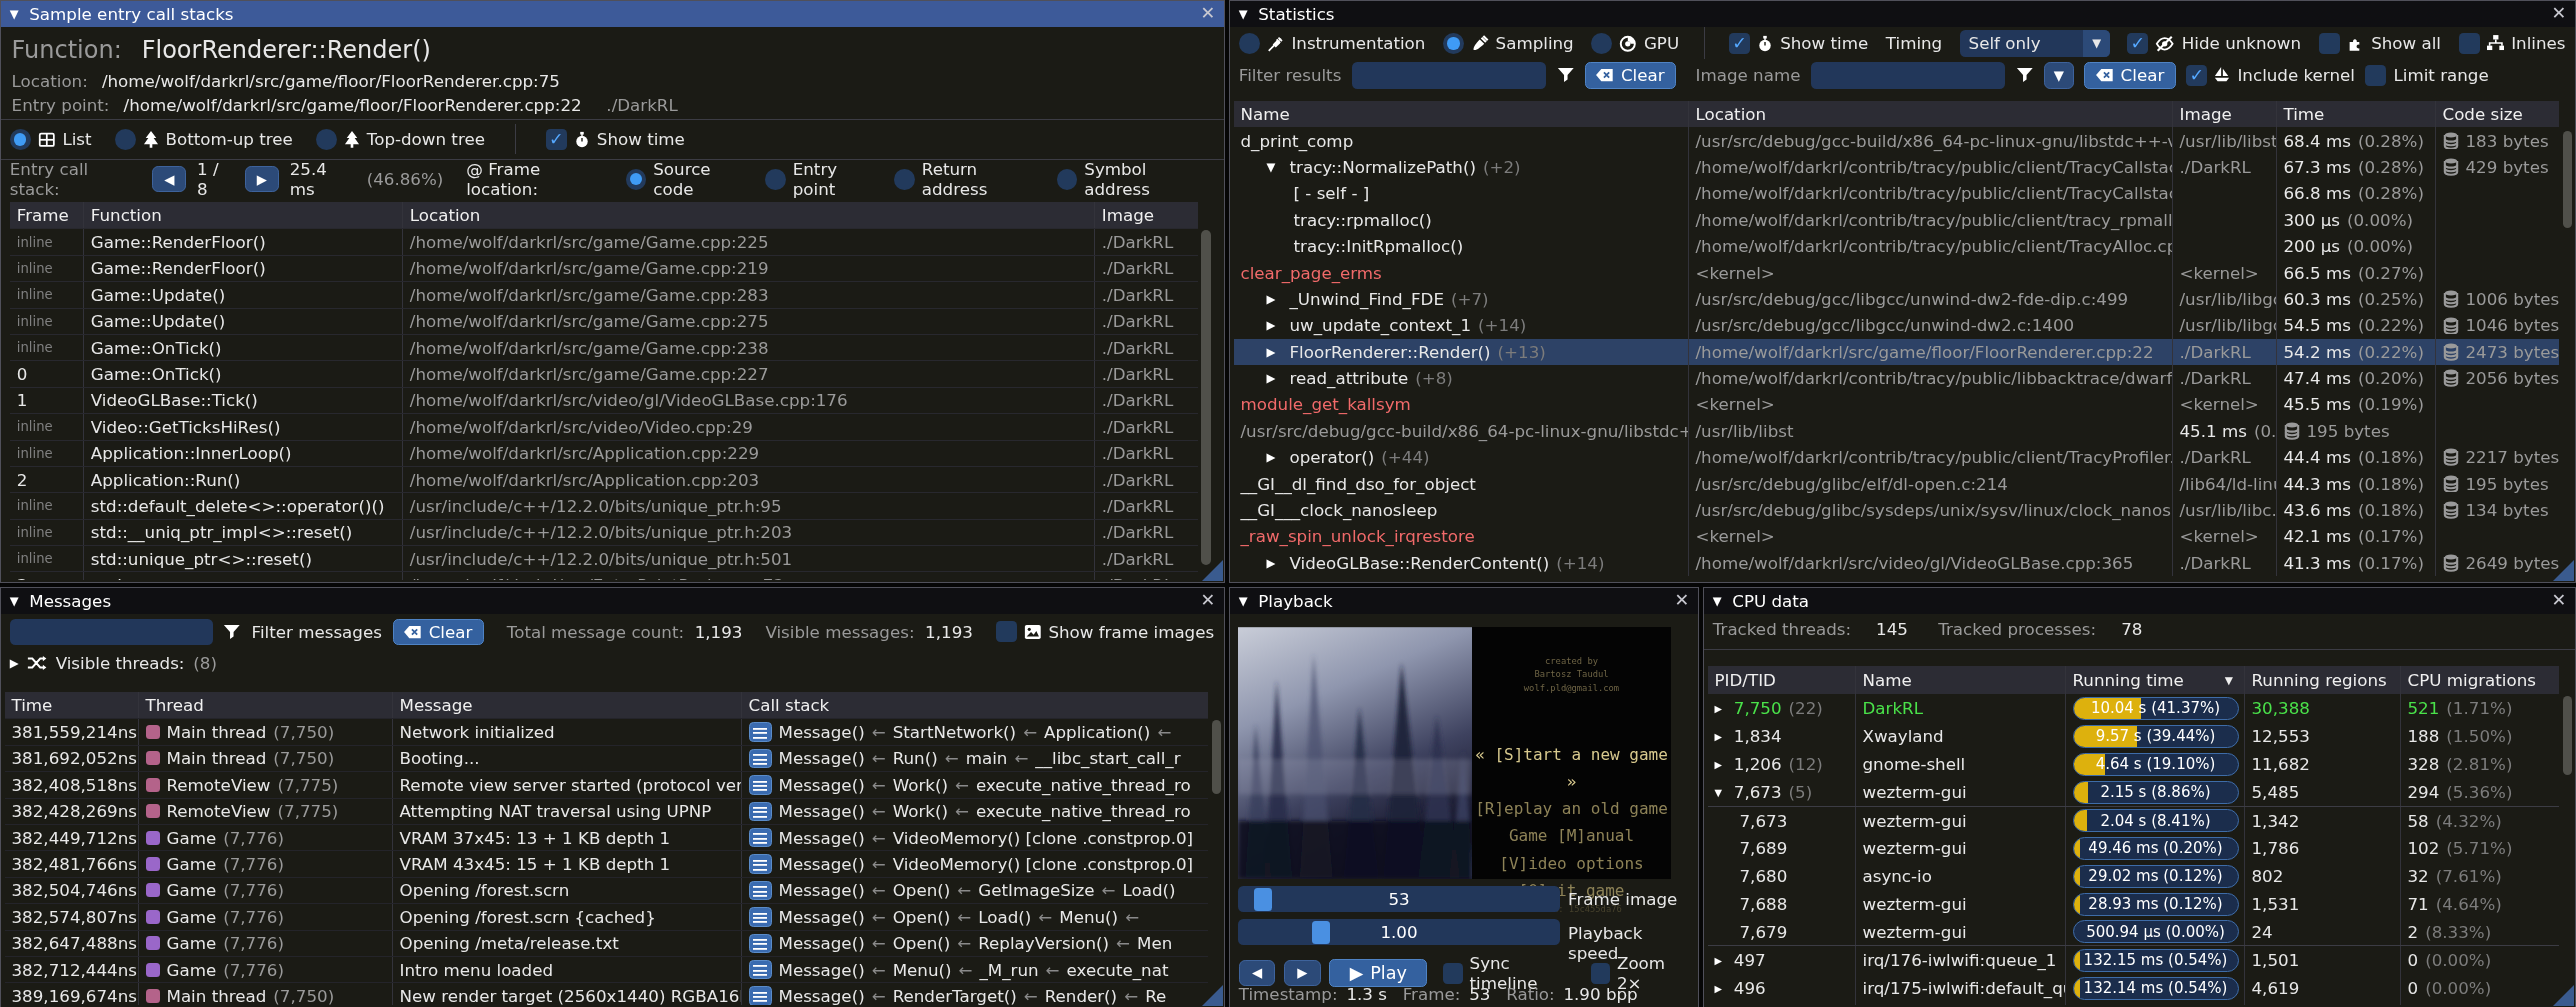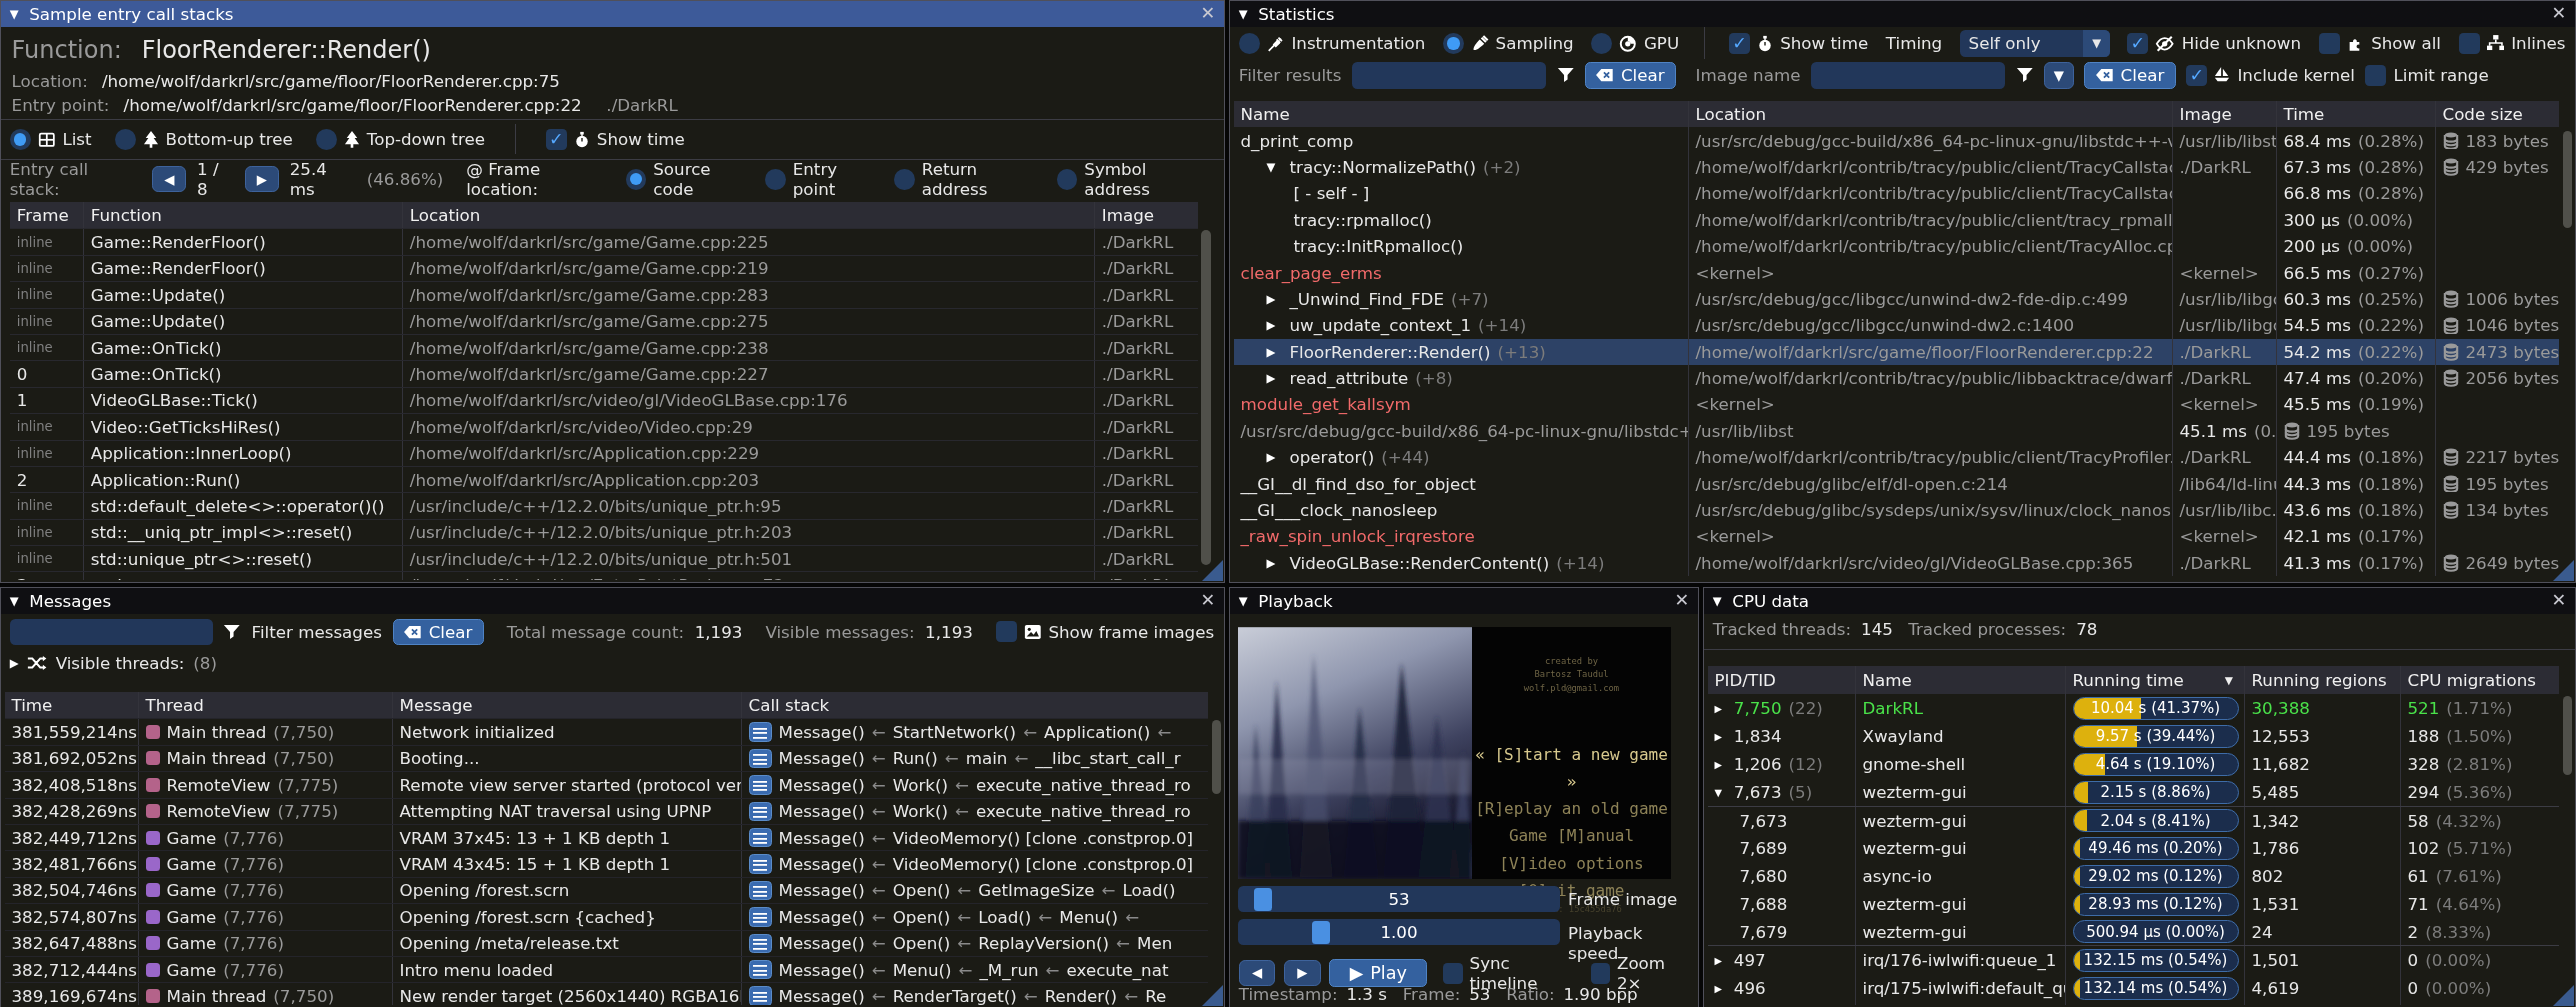--- a/index.html
+++ b/index.html
@@ -1149,21 +1149,21 @@
       <span>1.90 bpp</span>
     </div>
 </div>
 
 <div class="panel" id="p-cpu" style="left:1703px;top:587px;width:873px;height:421px;">
   <div class="titlebar">
     <span class="collapse-tri">▼</span>
     <span class="title-text">CPU data</span>
     <span class="close-x">✕</span>
   </div>
-  <div class="row-flex" style="height:30px; gap:10px;">
+  <div class="row-flex" style="height:30px; gap:25px;">
     <span class="dim">Tracked threads:</span>
     <span>145</span>
     <span class="dim" style="margin-left:5.3px;">Tracked processes:</span>
     <span>78</span>
   </div>
   <div class="hsep"></div>
   <div style="position:absolute; left:3.5px; right:16px; top:78px; bottom:1.8px; overflow:hidden;">
     <div class="thdr" id="cpu-hdr" style="height:28px;">
         <span class="cell">PID/TID</span>
         <span class="cell">Name</span>
@@ -1315,21 +1315,21 @@
           <span class="cell">
             <span class="pill">
               <span class="fill" style="width: 4%;"></span>
               <span class="ptxt">29.02 ms (0.12%)</span>
             </span>
           </span>
           <span class="cell">
             <span>802</span>
           </span>
           <span class="cell">
-            <span>61</span>
+            <span>32</span>
             <span class="dim2">(7.61%)</span>
           </span>
         </div>
         <div class="grid-row">
           <span class="cell" style="padding-left: 32px; text-align: center;">
             <span>7,688</span>
           </span>
           <span class="cell">
             <span>wezterm-gui</span>
           </span>

